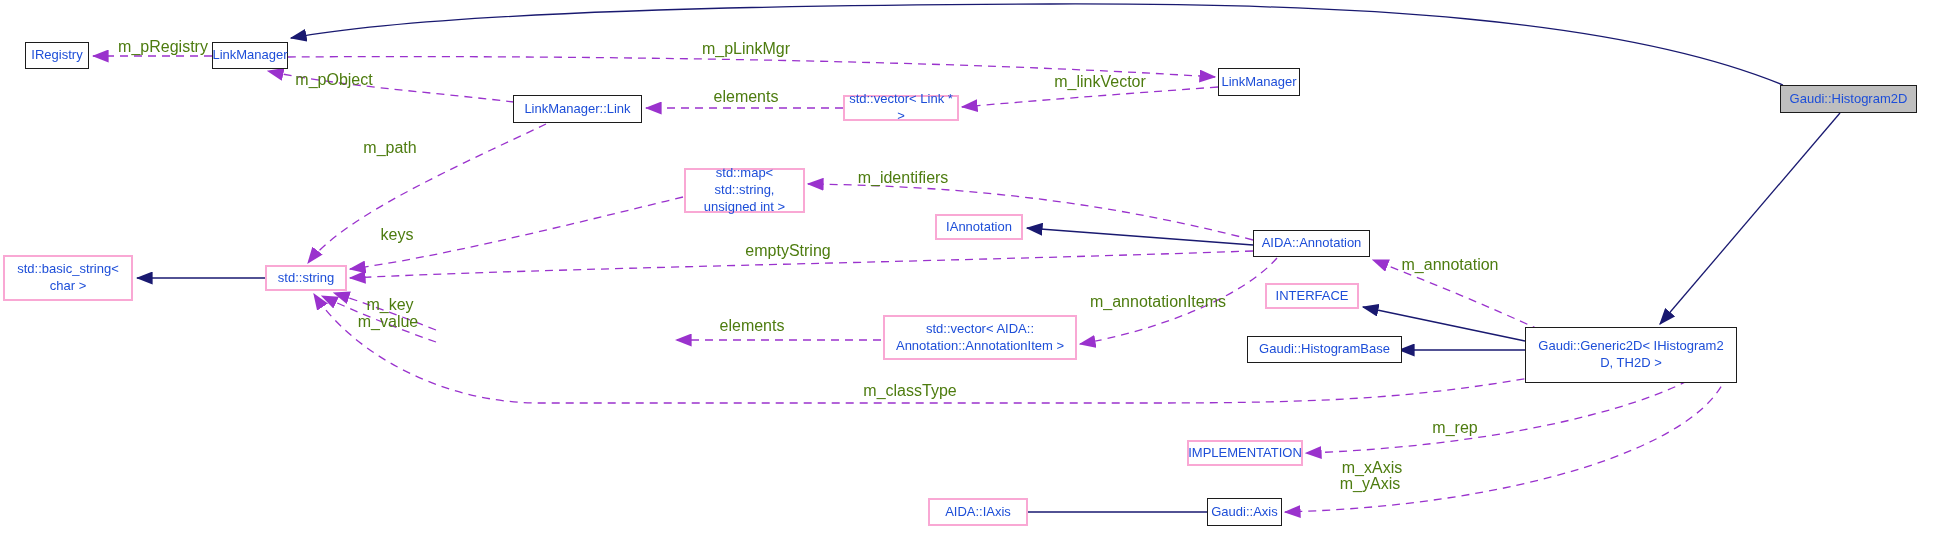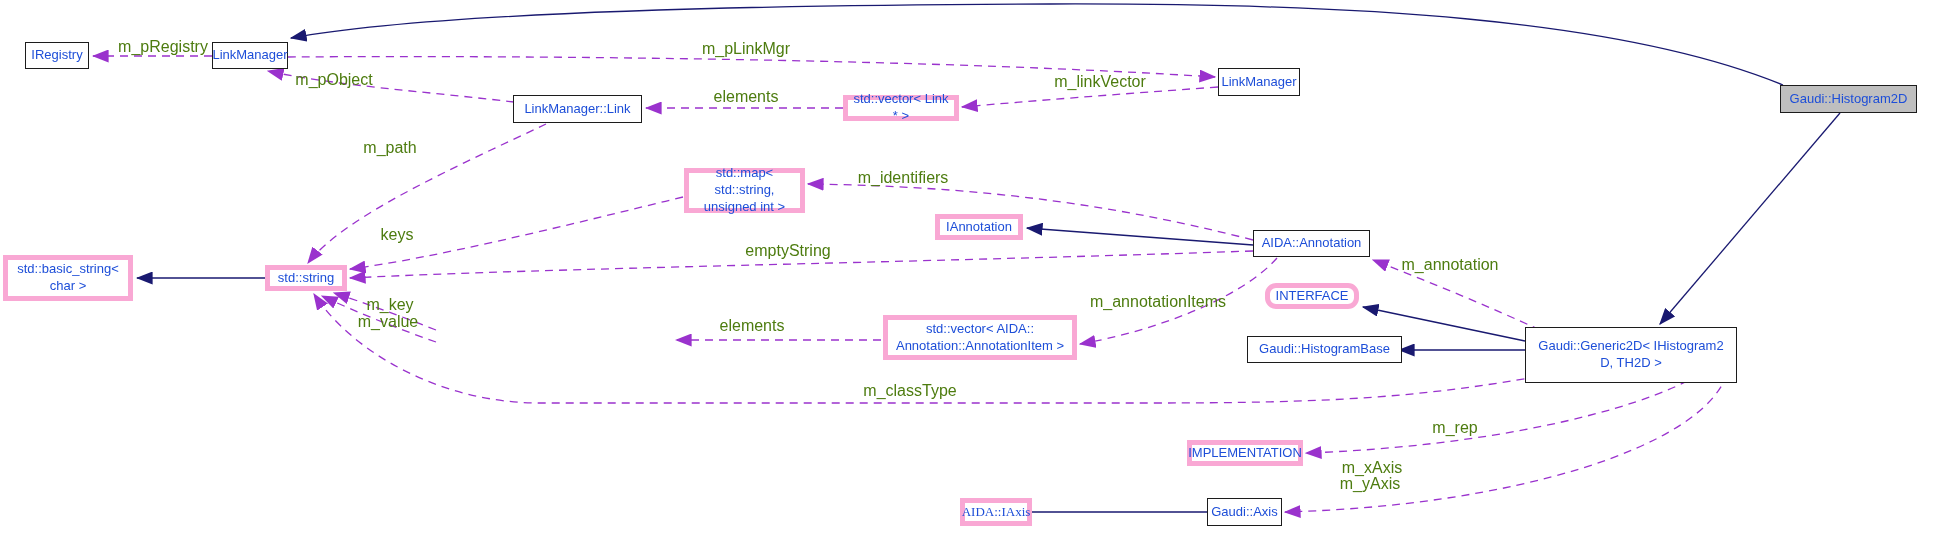--- a/index.html
+++ b/index.html
@@ -15,21 +15,21 @@
     position:absolute;
     box-sizing:border-box;
     background:#ffffff;
     display:flex;align-items:center;justify-content:center;
     text-align:center;
     white-space:pre-line;
     font-size:13px;line-height:1.3;color:#1d4ed8;
     padding:0 3px;
   }
   .node.dark{border:1.5px solid #1c1c1c;}
-  .node.light{border:5px solid #f9a8d4;}
+  .node.light{border:2px solid #f9a8d4;}
   .node.current{border:1.5px solid #1c1c1c;background:#bfbfbf;}
   .edge-label{
     position:absolute;
     transform:translate(-50%,-50%);
     font-size:16px;color:#4d7c0f;
     white-space:nowrap;
     background:transparent;
   }
 </style>
 </head>
@@ -86,26 +86,26 @@
   <div class="node current" style="left:1780px;top:85px;width:137px;height:28px;">Gaudi::Histogram2D</div>
   <div class="node light" style="left:684px;top:168px;width:121px;height:45px;">std::map&lt; std::string,
 unsigned int &gt;</div>
   <div class="node light" style="left:935px;top:214px;width:88px;height:26px;">IAnnotation</div>
   <div class="node dark" style="left:1253px;top:230px;width:117px;height:27px;">AIDA::Annotation</div>
   <div class="node light" style="left:3px;top:255px;width:130px;height:46px;">std::basic_string&lt;
 char &gt;</div>
   <div class="node light" style="left:265px;top:265px;width:82px;height:26px;">std::string</div>
   <div class="node light" style="left:883px;top:315px;width:194px;height:45px;">std::vector&lt; AIDA::
 Annotation::AnnotationItem &gt;</div>
-  <div class="node light" style="left:1265px;top:283px;width:94px;height:26px;border-radius:11px;">INTERFACE</div>
+  <div class="node light" style="left:1265px;top:283px;width:94px;height:26px;">INTERFACE</div>
   <div class="node dark" style="left:1240px;top:336px;width:155px;height:27px;margin-left:7px;">Gaudi::HistogramBase</div>
   <div class="node dark" style="left:1525px;top:327px;width:212px;height:56px;">Gaudi::Generic2D&lt; IHistogram2
 D, TH2D &gt;</div>
   <div class="node light" style="left:1187px;top:440px;width:116px;height:26px;">IMPLEMENTATION</div>
-  <div class="node light" style="left:960px;top:498px;width:72px;height:28px;font-family:Liberation Serif, serif;">AIDA::IAxis</div>
+  <div class="node light" style="left:928px;top:498px;width:100px;height:28px;">AIDA::IAxis</div>
   <div class="node dark" style="left:1207px;top:498px;width:75px;height:28px;">Gaudi::Axis</div>
 
   <div class="edge-label" style="left:163px;top:47px;">m_pRegistry</div>
   <div class="edge-label" style="left:746px;top:49px;">m_pLinkMgr</div>
   <div class="edge-label" style="left:334px;top:80px;">m_pObject</div>
   <div class="edge-label" style="left:746px;top:97px;">elements</div>
   <div class="edge-label" style="left:1100px;top:82px;">m_linkVector</div>
   <div class="edge-label" style="left:390px;top:148px;">m_path</div>
   <div class="edge-label" style="left:397px;top:235px;">keys</div>
   <div class="edge-label" style="left:903px;top:178px;">m_identifiers</div>

